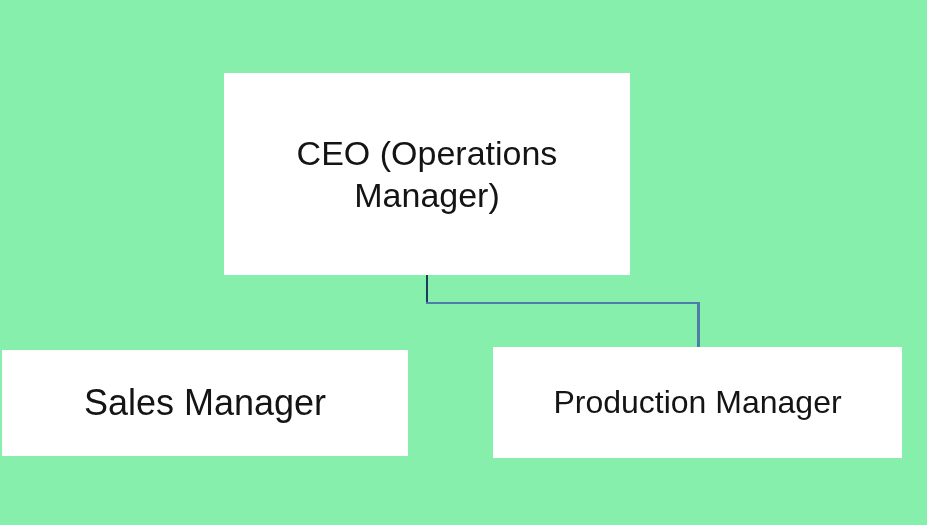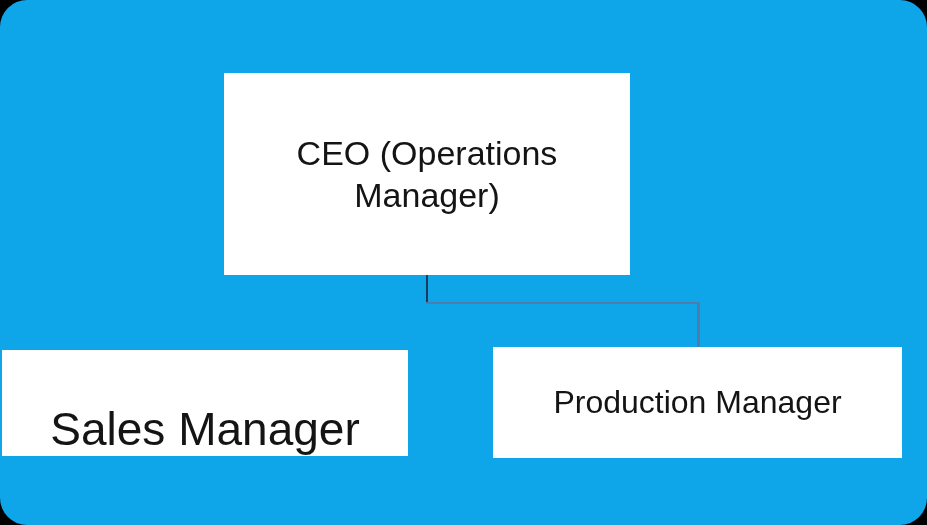--- a/index.html
+++ b/index.html
@@ -34,22 +34,21 @@
     line-height: 1.25;
   }
   .node-ceo .node-label {
     max-width: 330px;
   }
   .node-sales {
     left: 2px;
     top: 350px;
     width: 406px;
     height: 106px;
-    font-size: 46px;
-    align-items: flex-end;
+    font-size: 36px;
   }
   .node-production {
     left: 493px;
     top: 347px;
     width: 409px;
     height: 111px;
     font-size: 32px;
   }
   .connector-segment {
     position: absolute;
@@ -69,21 +68,21 @@
   .connector-drop {
     left: 697px;
     top: 302px;
     width: 3px;
     height: 45px;
   }
 </style>
 </head>
 <body>
 
-<div class="canvas" style="background: #0ea5e9; border-radius: 27px;">
+<div class="canvas" style="background: #86efac;">
 
   <div class="org-node node-ceo" style="background: rgb(255, 255, 255); color: rgb(20, 20, 20);">
     <span class="node-label">CEO (Operations Manager)</span>
   </div>
 
   <div class="org-node node-sales" style="background: rgb(255, 255, 255); color: rgb(20, 20, 20);">
     <span class="node-label">Sales Manager</span>
   </div>
 
   <div class="org-node node-production" style="background: rgb(255, 255, 255); color: rgb(20, 20, 20);">

